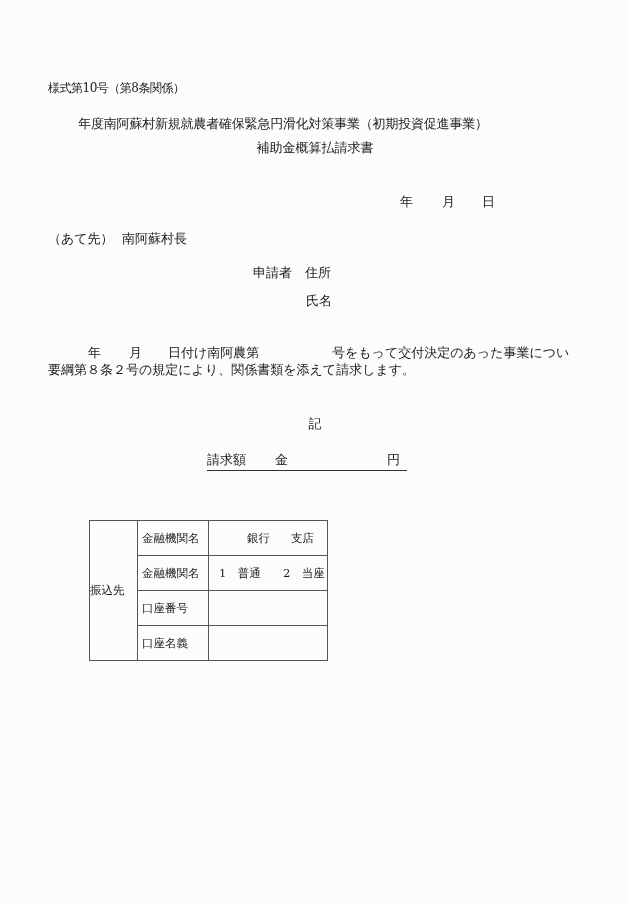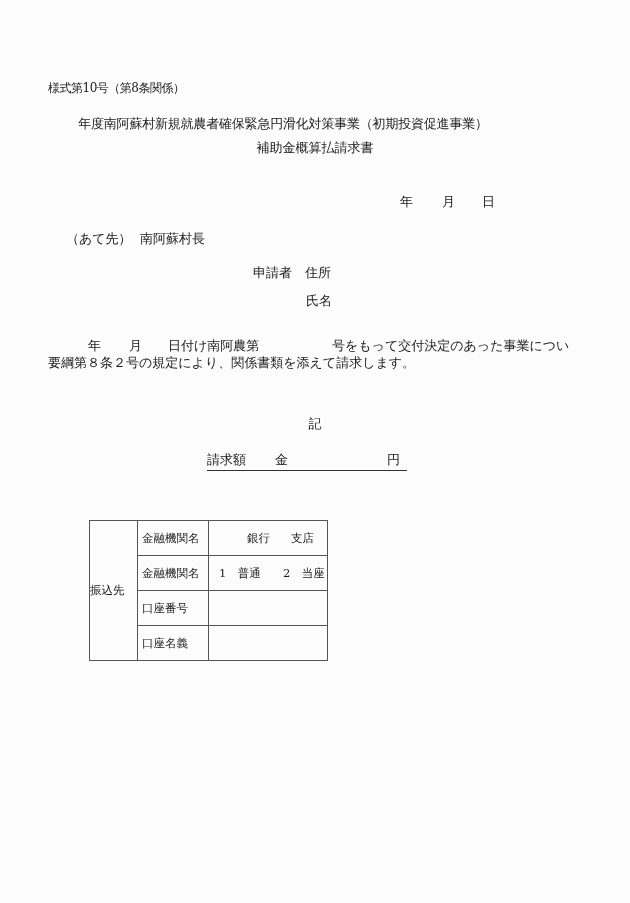--- a/index.html
+++ b/index.html
@@ -35,36 +35,36 @@
       font-size: 13px;
     }
     .date {
       left: 400px; top: 193px;
       font-size: 13px;
     }
     .date span { display: inline-block; }
     .date .d-year { width: 42px; }
     .date .d-month { width: 40px; }
     .addressee {
-      left: 66px; top: 230px;
+      left: 48px; top: 230px;
       font-size: 13px;
     }
     .addressee .to-label { display: inline-block; width: 74px; }
     .applicant {
       left: 253px; top: 264px;
       font-size: 13px;
     }
     .applicant .app-label { display: inline-block; width: 52px; }
     .name-label {
       left: 306px; top: 292px;
       font-size: 13px;
       text-align: center;
     }
     .body-text {
-      left: 48px; top: 337px;
+      left: 48px; top: 344px;
       width: 535px;
       font-size: 13px;
       line-height: 17px;
       white-space: normal;
     }
     .body-line { display: block; white-space: nowrap; }
     .body-line span { display: inline-block; }
     .ki {
       left: 0; width: 630px; top: 415px;
       text-align: center;

